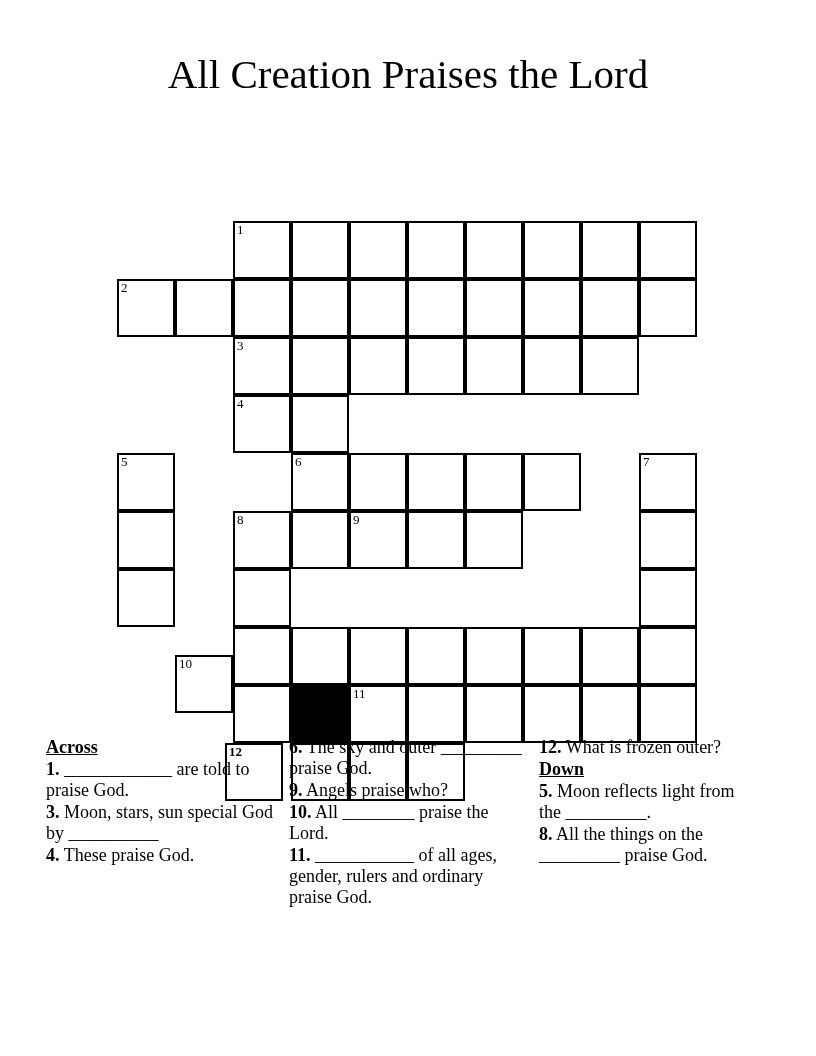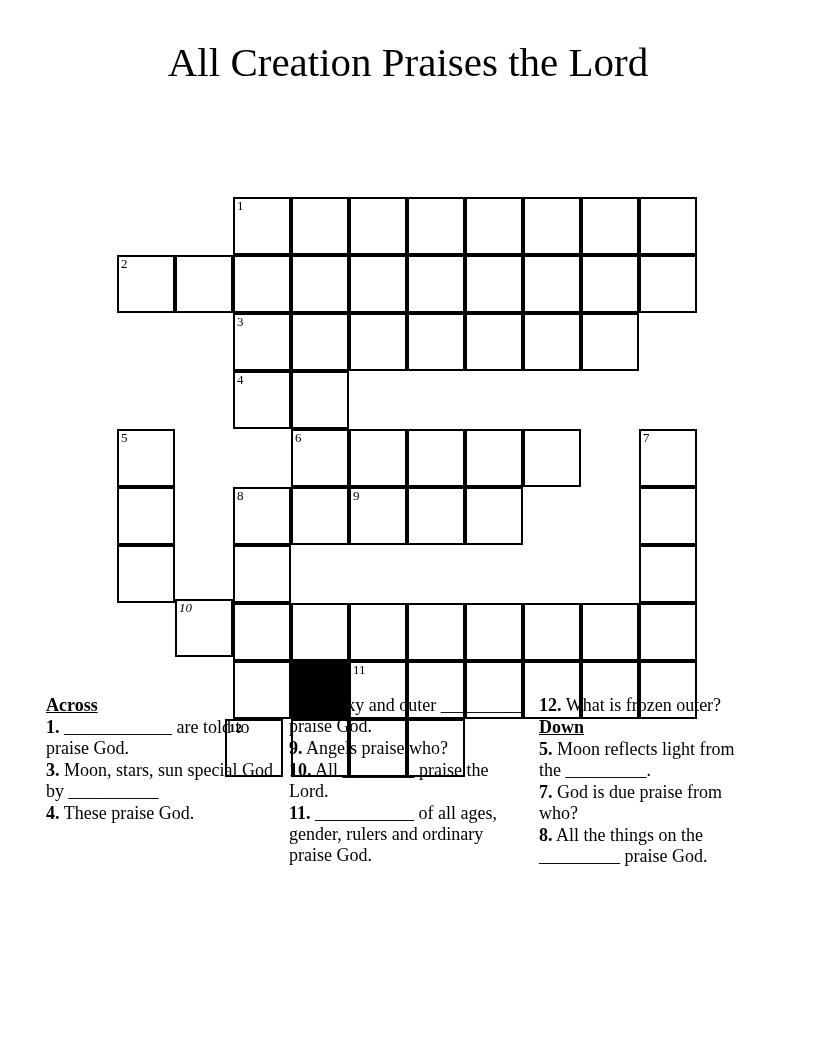--- a/index.html
+++ b/index.html
@@ -13,21 +13,21 @@
     position: relative;
     font-family: "Liberation Serif", serif;
     color: #000000;
     overflow: hidden;
   }
   #puzzle-title {
     text-align: center;
     font-size: 41px;
     font-weight: normal;
     font-family: "Liberation Serif", serif;
-    margin: 0;
+    margin: 12px;
     padding-top: 38px;
     letter-spacing: 0px;
   }
   #grid-wrap {
     position: relative;
     width: 816px;
     height: 590px;
   }
   .cell {
     position: absolute;
@@ -54,20 +54,21 @@
     display: flex;
     flex-direction: row;
     align-items: flex-start;
     padding: 0 46px;
     box-sizing: border-box;
   }
   .clue-col {
     width: 243px;
     box-sizing: border-box;
     padding-right: 10px;
+    margin-top: 42px;
   }
   .clue-col.col2 { width: 250px; }
   .clue-col.col3 { width: 230px; }
   .heading {
     font-weight: bold;
     font-size: 18px;
     text-decoration: underline;
     margin: 0 0 1px 0;
     line-height: 21px;
   }
@@ -139,21 +140,21 @@
     <div class="cell" style="left: 291px; top: 401px; width: 58px; height: 58px;"></div>
     <div class="cell" style="left: 349px; top: 401px; width: 58px; height: 58px;">
       <span class="num">9</span>
     </div>
     <div class="cell" style="left: 407px; top: 401px; width: 58px; height: 58px;"></div>
     <div class="cell" style="left: 465px; top: 401px; width: 58px; height: 58px;"></div>
     <div class="cell" style="left: 639px; top: 401px; width: 58px; height: 58px;"></div>
     <div class="cell" style="left: 117px; top: 459px; width: 58px; height: 58px;"></div>
     <div class="cell" style="left: 233px; top: 459px; width: 58px; height: 58px;"></div>
     <div class="cell" style="left: 639px; top: 459px; width: 58px; height: 58px;"></div>
-    <div class="cell" style="left: 175px; top: 513px; width: 58px; height: 58px; font-style: italic;">
+    <div class="cell" style="left: 175px; top: 545px; width: 58px; height: 58px;">
       <span class="num">10</span>
     </div>
     <div class="cell" style="left: 233px; top: 517px; width: 58px; height: 58px;"></div>
     <div class="cell" style="left: 291px; top: 517px; width: 58px; height: 58px;"></div>
     <div class="cell" style="left: 349px; top: 517px; width: 58px; height: 58px;"></div>
     <div class="cell" style="left: 407px; top: 517px; width: 58px; height: 58px;"></div>
     <div class="cell" style="left: 465px; top: 517px; width: 58px; height: 58px;"></div>
     <div class="cell" style="left: 523px; top: 517px; width: 58px; height: 58px;"></div>
     <div class="cell" style="left: 581px; top: 517px; width: 58px; height: 58px;"></div>
     <div class="cell" style="left: 639px; top: 517px; width: 58px; height: 58px;"></div>
@@ -192,17 +193,16 @@
         <p class="clue"><b>11.</b><span> ___________ of all ages, gender, rulers and ordinary praise God.</span></p>
       </div>
   </div>
   <div class="clue-col col3">
     <div id="col3-across">
         <p class="clue"><b>12.</b><span> What is frozen outer?</span></p>
       </div>
     <div class="heading">Down</div>
     <div id="col3-down">
         <p class="clue"><b>5.</b><span> Moon reflects light from the _________.</span></p>
-        <p class="clue"><b>7.</b><span> God is due praise from who?</span></p>
         <p class="clue"><b>8.</b><span> All the things on the _________ praise God.</span></p>
       </div>
   </div>
 </div>
 
 </body></html>

